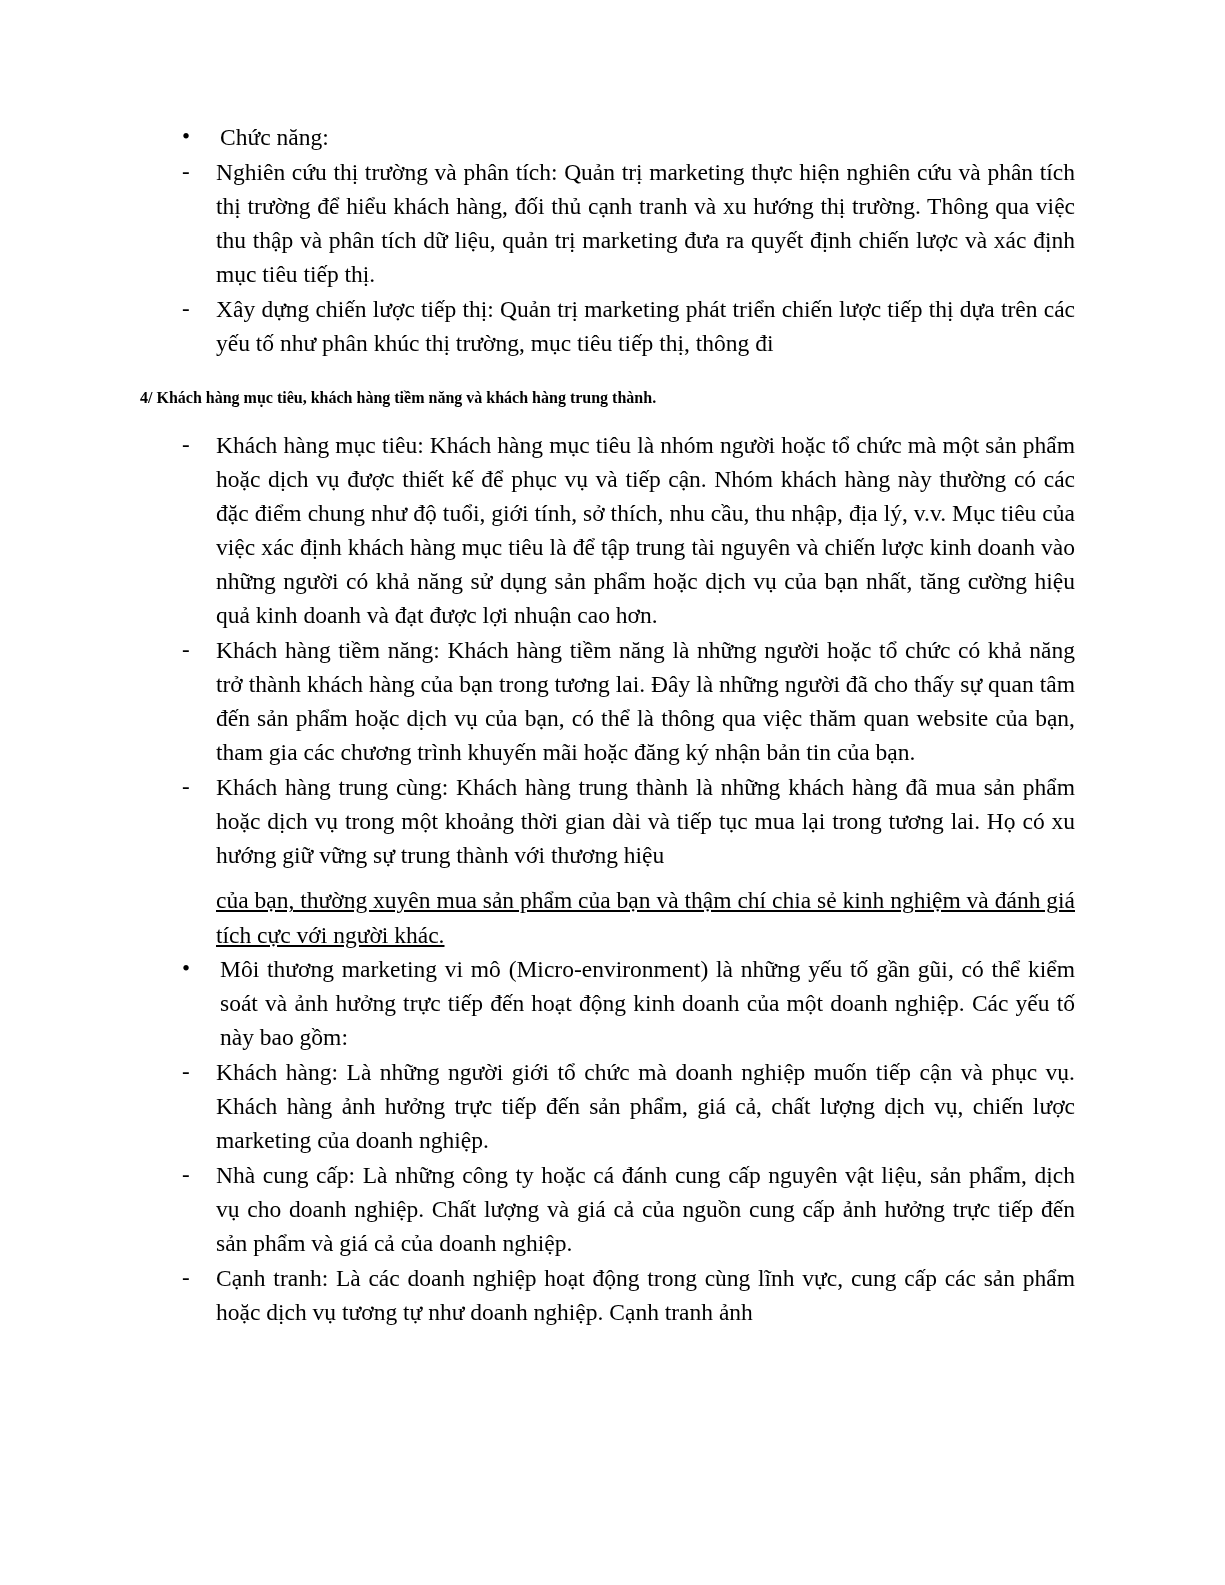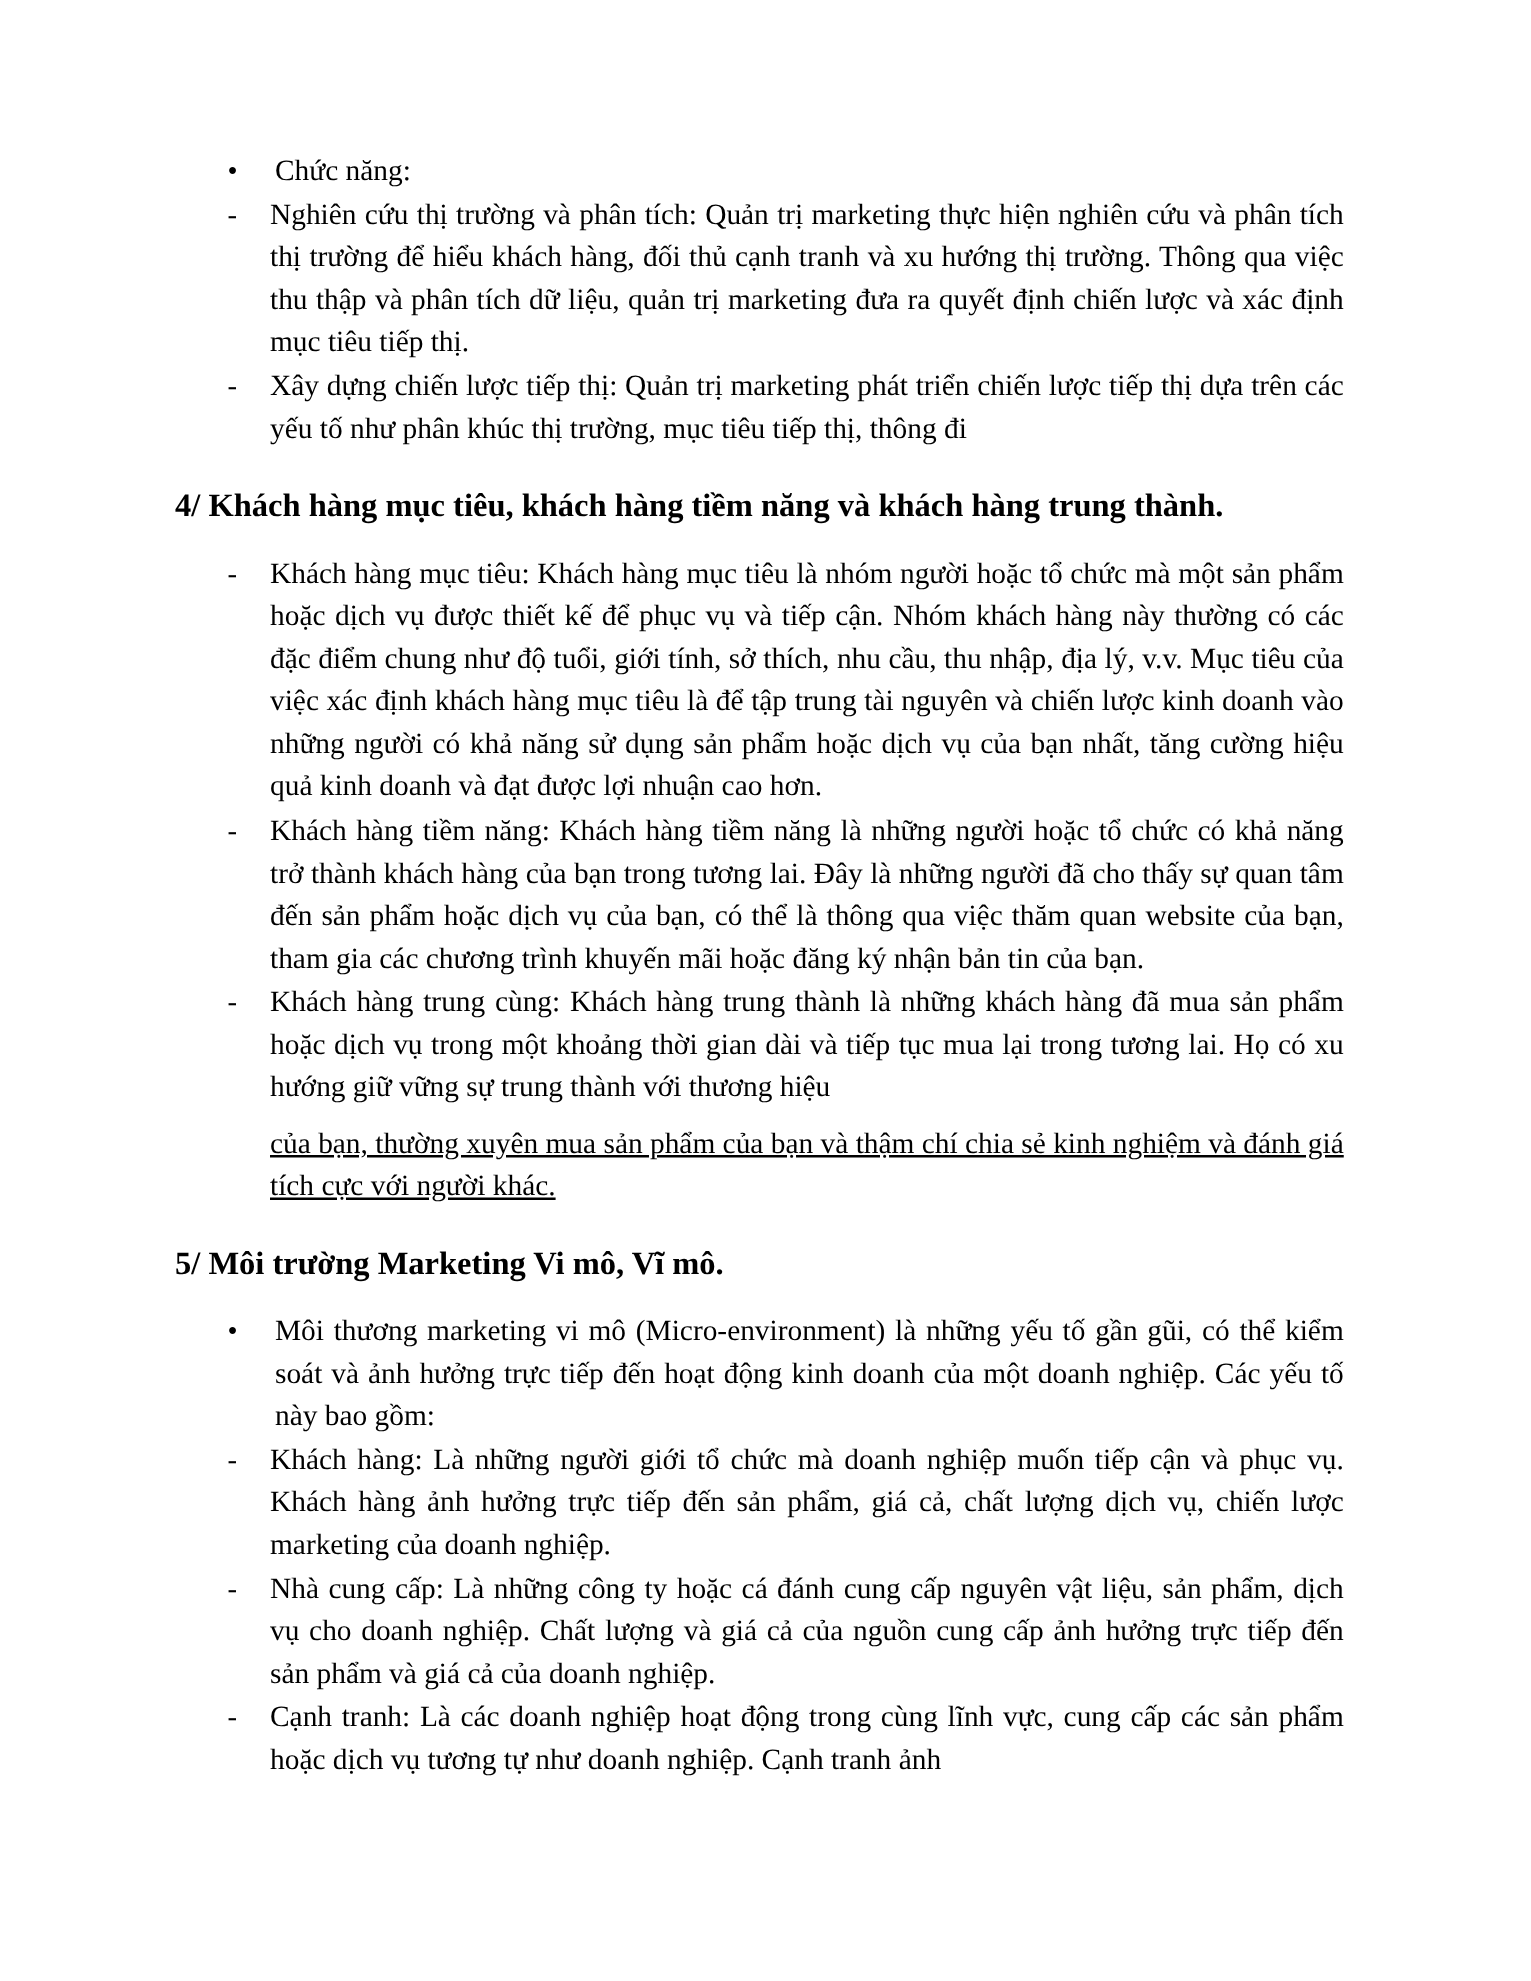--- a/index.html
+++ b/index.html
@@ -49,21 +49,21 @@
 
   .text { flex: 1; }
 
   .just { text-align: justify; text-justify: inter-word; }
 
   .bold { font-weight: normal; }
 
   .heading {
     font-weight: bold;
     margin: 26px 0 18px 0;
-    font-size: 26px;
+    font-size: 16px;
   }
 
   .lead-bold { font-weight: normal; }
 
   
   .lvl-1 { margin-left: 42px; }   
   .lvl-2 { margin-left: 42px; }
 
   .para-indent { margin-left: 76px; text-decoration: underline; }
 
@@ -117,21 +117,20 @@
       </span>
     </div>
 
     <div class="spacer-sm"></div>
 
     <div class="para-indent just">của bạn, thường xuyên mua sản phẩm của bạn và thậm chí chia sẻ kinh nghiệm và đánh giá tích cực với người khác.</div>
   </div>
 
   <div class="block">
 
-    <div class="heading">5/ Môi trường Marketing Vi mô, Vĩ mô.</div>
 
     <div class="bullet-line lvl-2">
       <span class="marker">•</span>
       <span class="text just">
         <span class="lead-bold">Môi thương marketing vi mô</span><span> (Micro-environment) là những yếu tố gần gũi, có thể kiểm soát và ảnh hưởng trực tiếp đến hoạt động kinh doanh của một doanh nghiệp. Các yếu tố này bao gồm:</span>
       </span>
     </div>
 
     <div class="dash-line lvl-2">
       <span class="marker">-</span>

